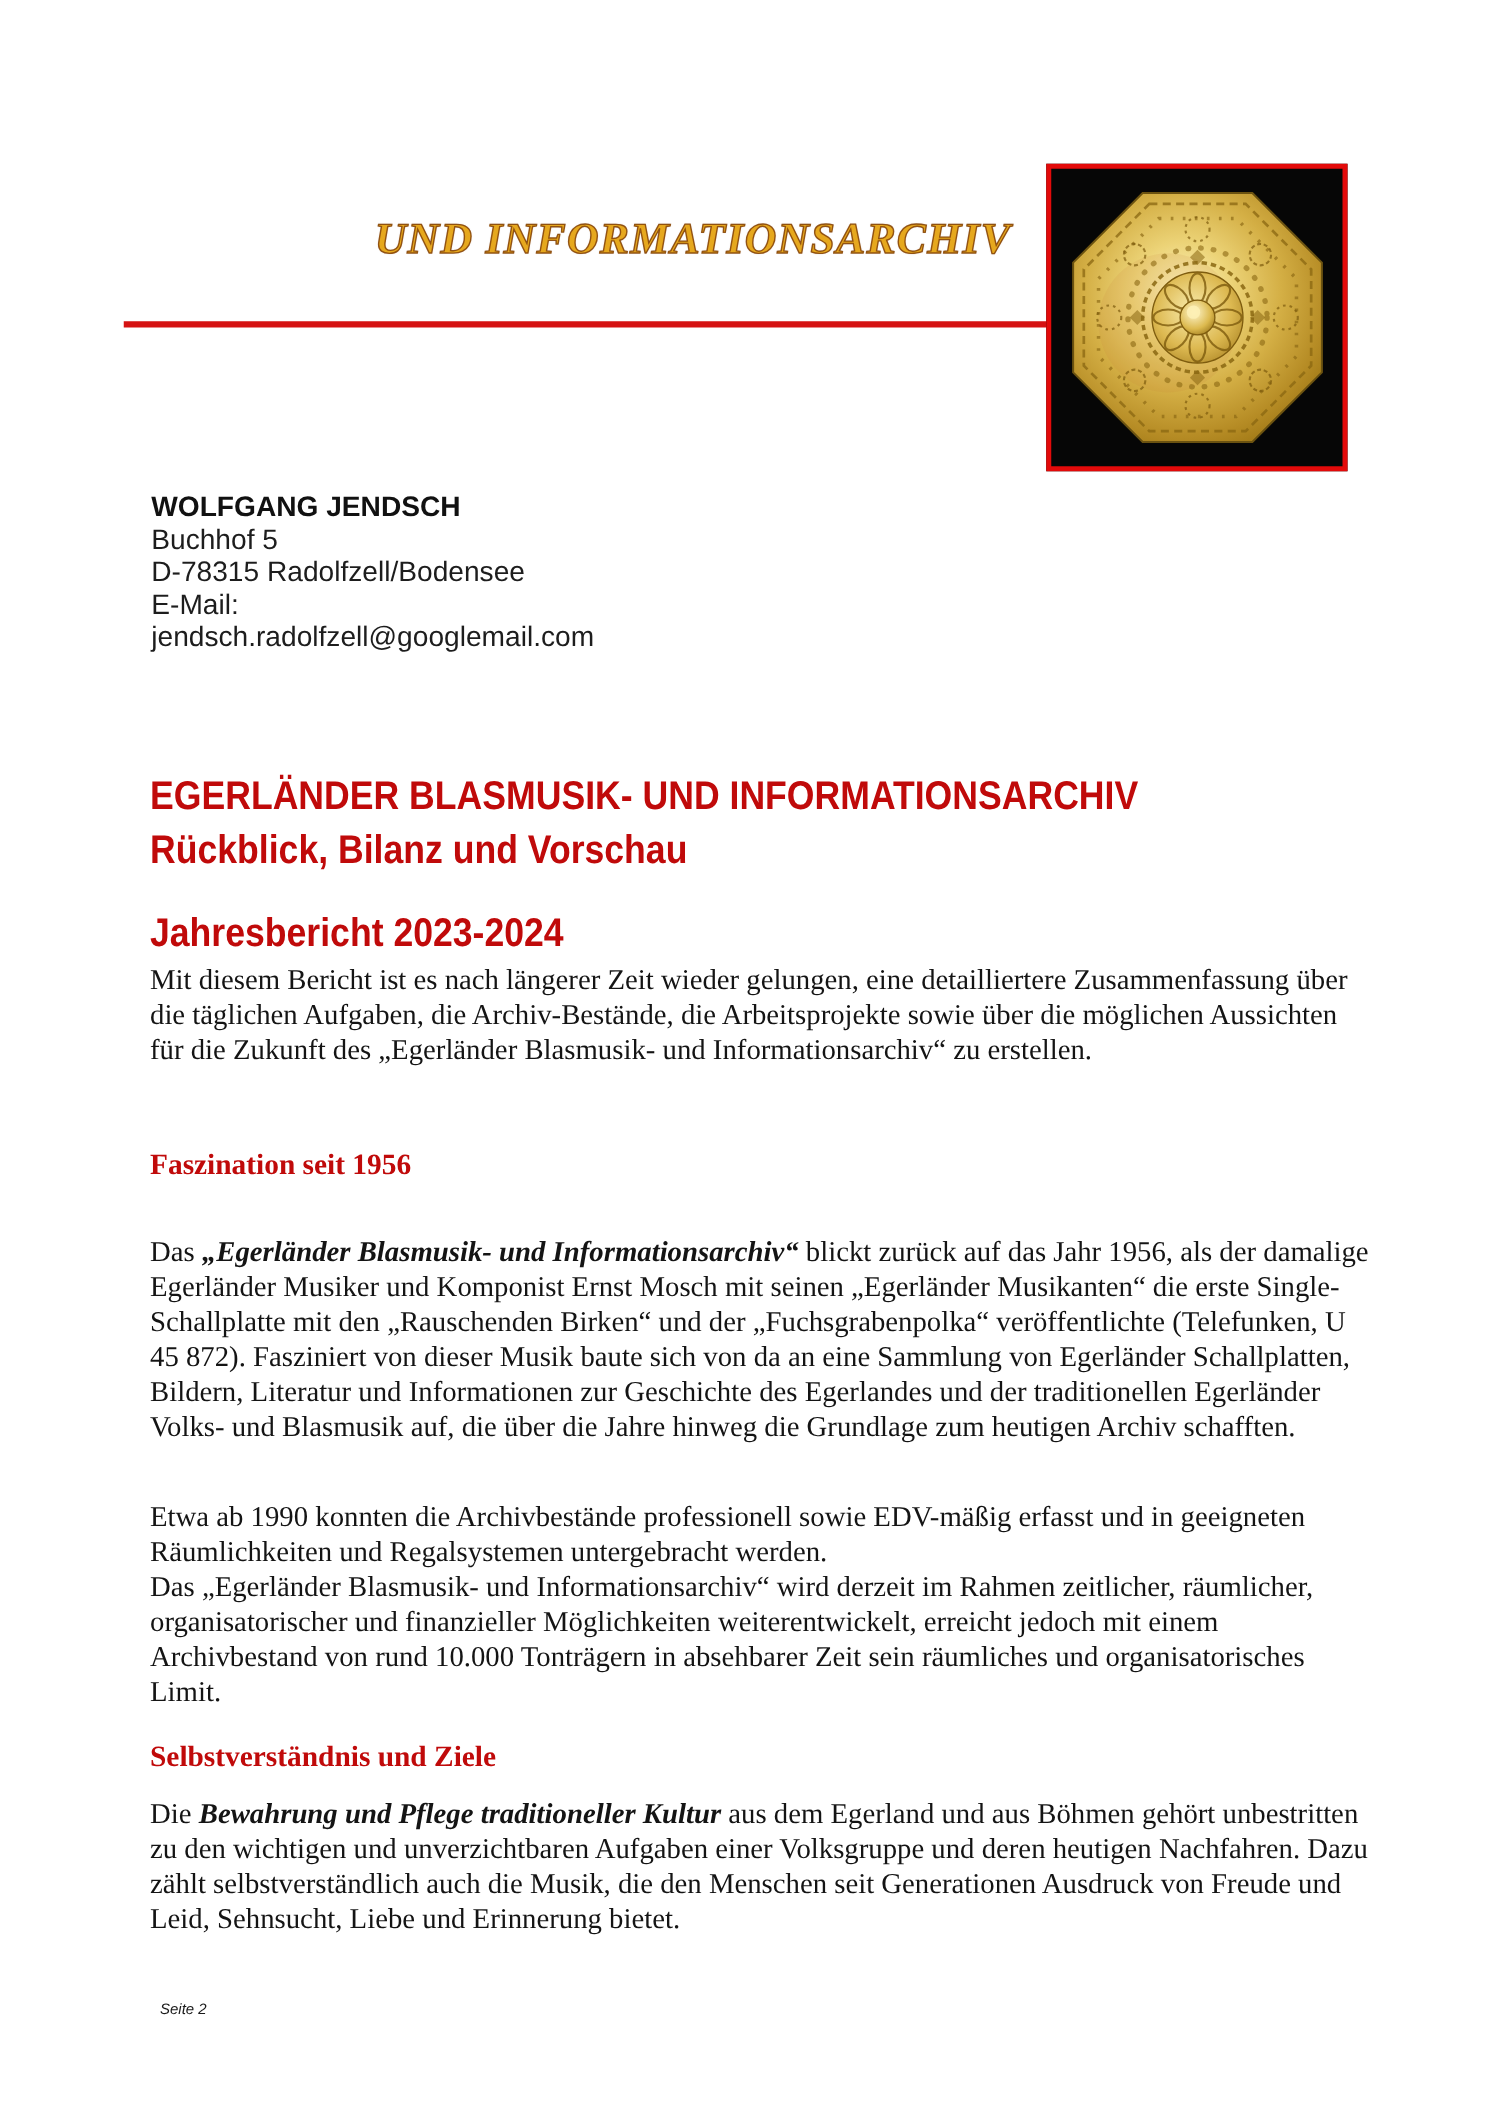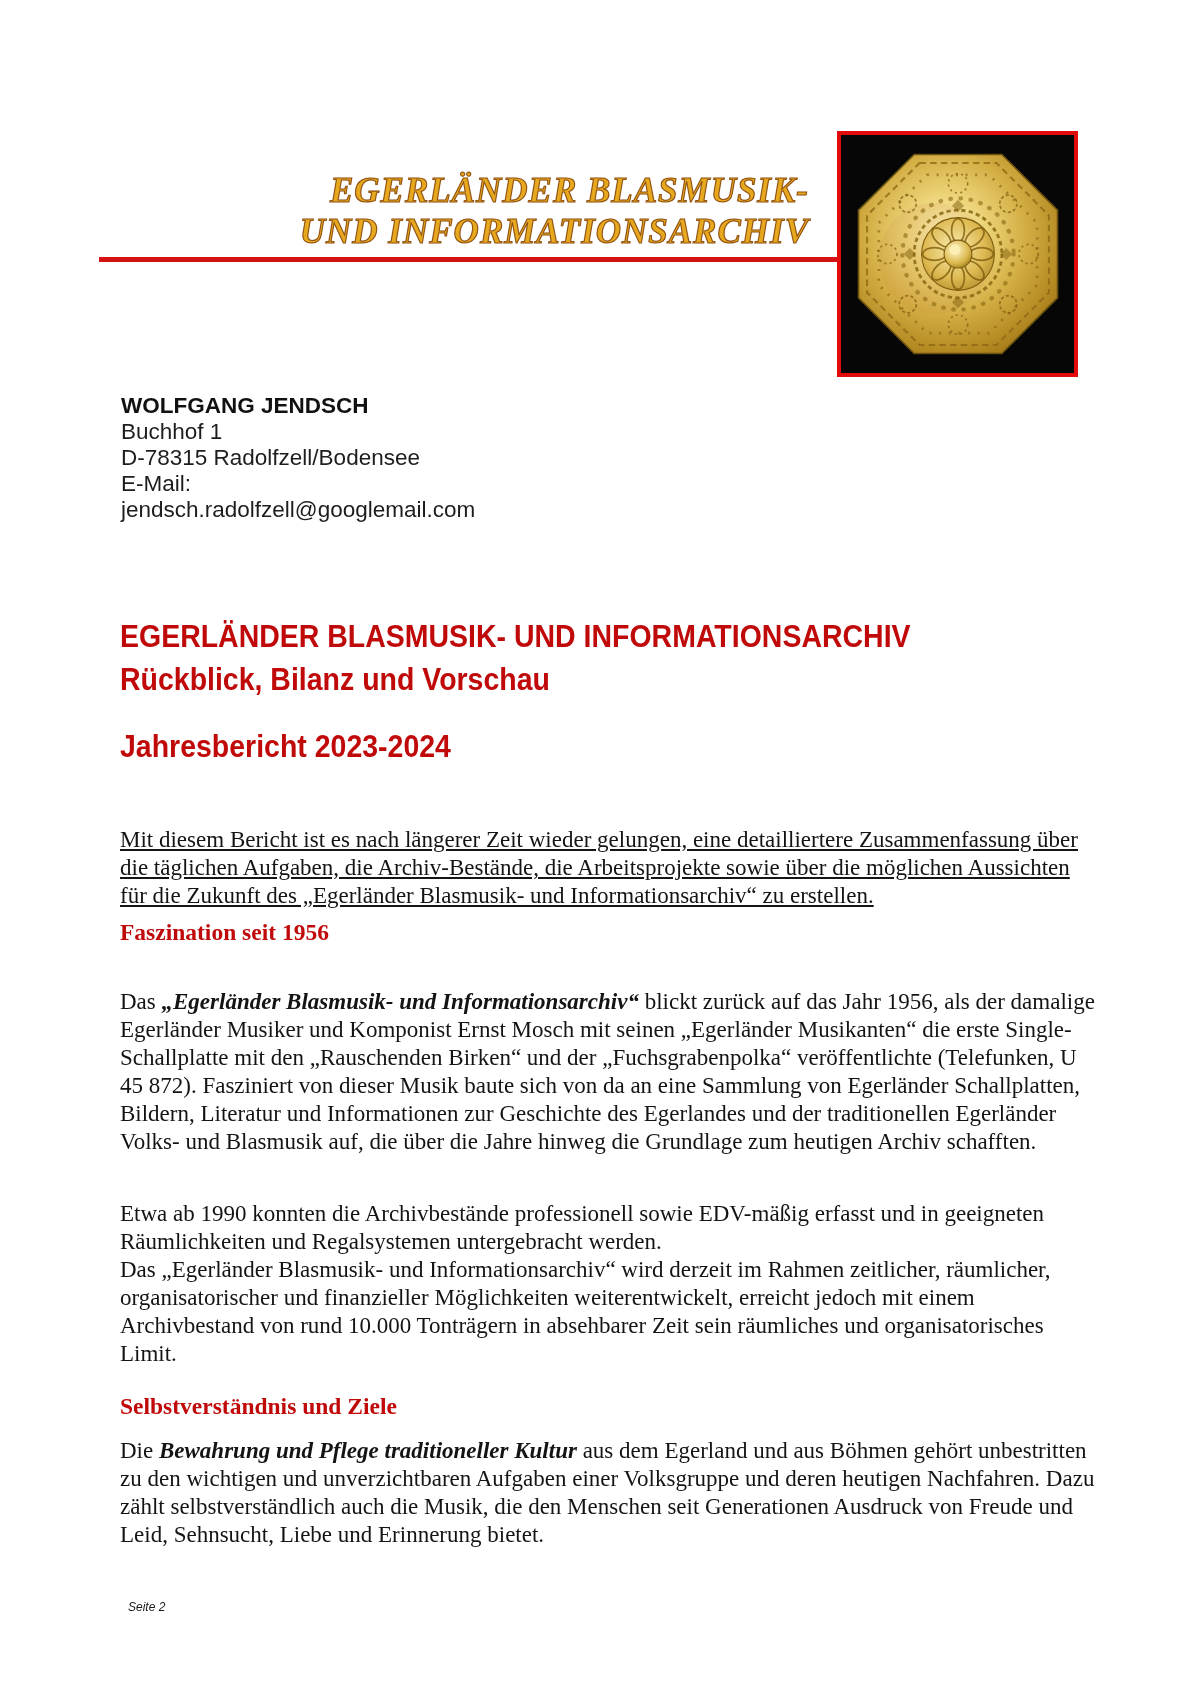--- a/index.html
+++ b/index.html
@@ -71,41 +71,40 @@
     font-size:23px; line-height:28px; color:#141414;
     margin:0;
   }
   .bi{font-weight:bold; font-style:italic;}
   .sec-heading{
     position:absolute; left:120px; width:975px; margin:0;
     font-family:"Liberation Serif", serif;
     font-weight:bold; font-size:23.5px; line-height:26px;
     color:#C00A0A;
   }
-  #p-intro{top:826px;text-decoration:underline;}
+  #p-intro{top:770px;}
   #h-sec1{top:919px;}
   #p-history{top:988px;}
   #p-status{top:1200px;}
   #h-sec2{top:1393px;}
   #p-kultur{top:1437px;}
 
   
   .page-footer{
     position:absolute; left:128px; top:1600px;
     font-family:"Liberation Sans", sans-serif;
     font-style:italic; font-size:12px; color:#1a1a1a;
   }
 </style>
 </head>
 <body>
 
 <div class="page">
 
   <div class="logo-title">
-    <div>EGERLÄNDER BLASMUSIK-</div>
     <div>UND INFORMATIONSARCHIV</div>
   </div>
 
   <div class="red-rule"></div>
 
   <div class="photo-frame">
     <svg width="214" height="218" viewBox="0 0 200 200" aria-hidden="true">
       <defs>
         <radialGradient id="goldMain" cx="44%" cy="40%" r="72%">
           <stop offset="0%" stop-color="#fdf3c0"></stop>
@@ -166,21 +165,21 @@
 
       <circle cx="100" cy="100" r="52" fill="none" stroke="#8a6712" stroke-width="4" stroke-dasharray="0.5 9" stroke-linecap="round" opacity="0.6"></circle>
 
       <circle cx="100" cy="100" r="13" fill="url(#goldBoss)" stroke="#7e5c0e" stroke-width="1"></circle>
       <circle cx="97" cy="96" r="5" fill="#fdf0b4" opacity="0.9"></circle>
     </svg>
   </div>
 
   <div class="contact">
     <div class="contact-name">WOLFGANG JENDSCH</div>
-    <div>Buchhof 1</div>
+    <div>Buchhof 5</div>
     <div>D-78315 Radolfzell/Bodensee</div>
     <div>E-Mail:</div>
     <div>jendsch.radolfzell@googlemail.com</div>
   </div>
 
   <div class="doc-title">
     <div>EGERLÄNDER BLASMUSIK- UND INFORMATIONSARCHIV</div>
     <div>Rückblick, Bilanz und Vorschau</div>
   </div>
   <div class="doc-subtitle">Jahresbericht 2023-2024</div>

